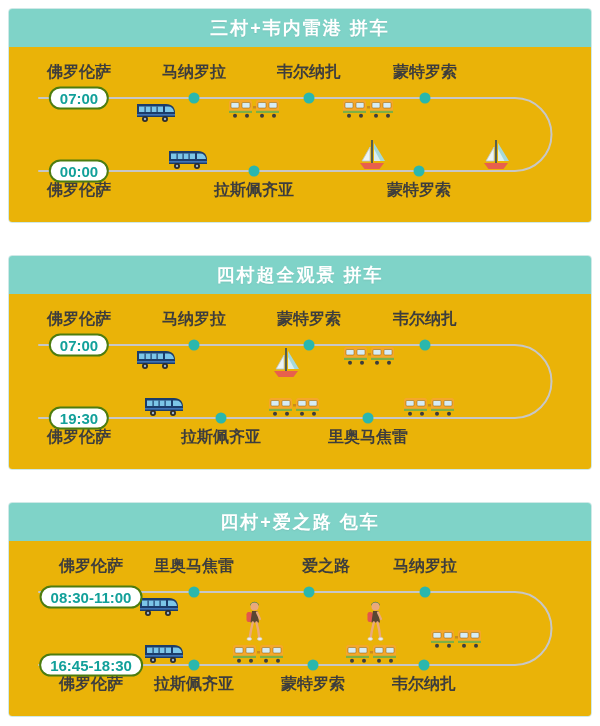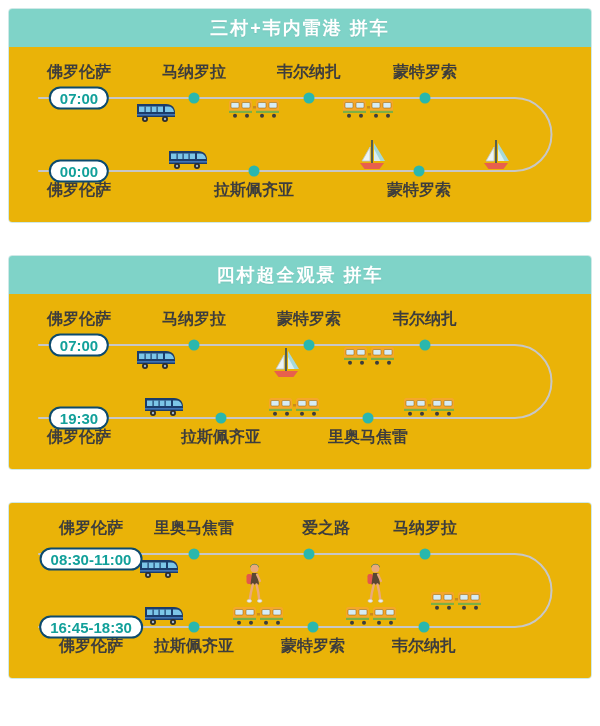--- a/index.html
+++ b/index.html
@@ -50,21 +50,21 @@
     position:absolute;
     width:11px;height:11px;
     border-radius:50%;
     background:#2ab7ad;
     transform:translate(-50%,-50%);
   }
   .time-pill{
     position:absolute;
     transform:translate(-50%,-50%);
     background:#ffffff;
-    border:2px solid #0c4a6e;
+    border:2px solid #4d7c0f;
     color:#12a09a;
     border-radius:12px;
     font-size:15px;
     font-weight:bold;
     line-height:17px;
     padding:1px 9px;
     white-space:nowrap;
     z-index:3;
   }
   .icon{
@@ -290,20 +290,23 @@
     <rect x="41" y="3.5" width="8" height="5.5" rx="1" fill="#d6ecf5" stroke="#8a5a00" stroke-width="0.5"></rect>
     <rect x="28" y="11.8" width="23" height="2.2" fill="#7cb043"></rect>
     <circle cx="34" cy="16.8" r="2" fill="#3d3d3d"></circle>
               <circle cx="46" cy="16.8" r="2" fill="#3d3d3d"></circle>
   </g>
 </svg></span>
       </div>
   </section>
 
   <section class="card">
+    <header class="card-header">
+      <h2 class="card-title">四村+爱之路 包车</h2>
+    </header>
     <div class="card-body">
       <svg class="route-svg" width="582" height="175" viewBox="0 0 582 175">
         <path d="M 30 51 H 506 A 36.5 36.5 0 0 1 506 124 H 30" fill="none" stroke="#c7c7c7" stroke-width="2" stroke-linecap="round"></path>
       </svg>
     <span class="city-label top-label" style="left: 82px;">佛罗伦萨</span>
         <div class="time-pill" style="left: 82px; top: 56px;">08:30-11:00</div>
         <span class="stop-dot" style="left: 185px; top: 51px;"></span>
         <span class="city-label top-label" style="left: 185px;">里奥马焦雷</span>
         <span class="stop-dot" style="left: 300px; top: 51px;"></span>
         <span class="city-label top-label" style="left: 317px;">爱之路</span>

